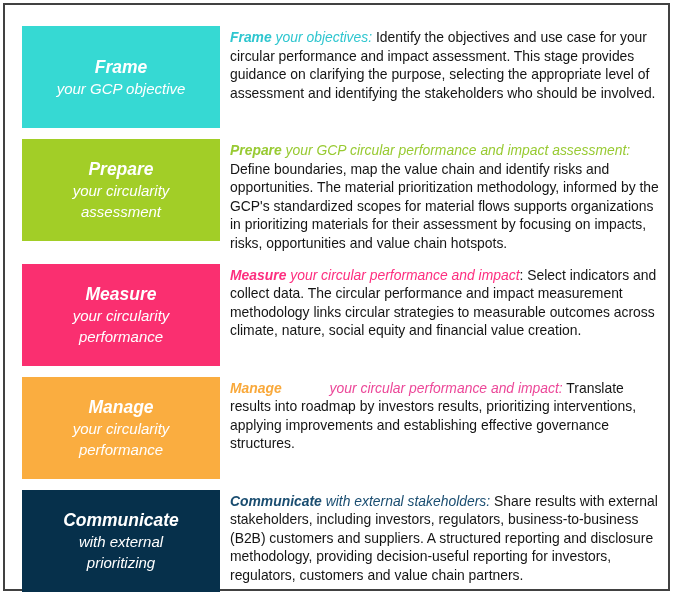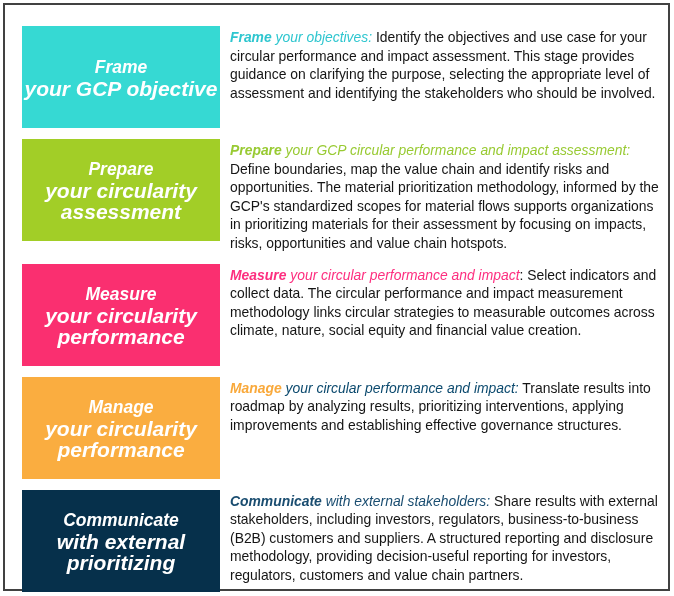--- a/index.html
+++ b/index.html
@@ -13,21 +13,21 @@
     border:2px solid #414141;pointer-events:none;
   }
   .content{position:absolute;top:26px;left:22px;}
   .row{display:flex;align-items:flex-start;margin-bottom:11px;}
   .step-box{
     width:198px;min-width:198px;height:102px;
     display:flex;flex-direction:column;justify-content:center;align-items:center;
     color:#ffffff;font-style:italic;text-align:center;
   }
   .box-title{font-weight:bold;font-size:17.5px;line-height:22px;}
-  .box-subtitle{font-size:21px;line-height:21px;white-space:pre-line;font-weight:bold;}
+  .box-subtitle{font-size:15px;line-height:21px;white-space:pre-line;}
   .step-text{
     margin:2px 0 0 10px;width:436px;
     font-size:13.9px;line-height:18.6px;color:#151515;
   }
   .lead{font-style:italic;text-align:center;}
   .lead-bold{font-style:italic;font-weight:bold;}
 </style>
 </head>
 <body>
 
@@ -60,21 +60,21 @@
       </div>
       <p class="step-text"><span class="lead-bold" style="color: rgb(253, 46, 127);">Measure</span><span class="lead" style="color: rgb(253, 46, 127);"> your circular performance and impact</span><span>: Select indicators and collect data. The circular performance and impact measurement methodology links circular strategies to measurable outcomes across climate, nature, social equity and financial value creation.</span></p>
     </div>
 
     <div class="row">
       <div class="step-box" style="background-color: rgb(250, 173, 64);">
         <div class="box-title">Manage</div>
         <div class="box-subtitle">your circularity
 performance</div>
       </div>
-      <p class="step-text"><span class="lead-bold" style="color: rgb(249, 169, 59);">Manage</span><span class="lead" style="color: #0c4a6e;"> your circular performance and impact:</span><span> Translate results into roadmap by analyzing results, prioritizing interventions, applying improvements and establishing effective governance structures.</span></p>
+      <p class="step-text"><span class="lead-bold" style="color: rgb(249, 169, 59);">Manage</span><span class="lead" style="color: #ec4899; padding-left: 44px;"> your circular performance and impact:</span><span> Translate results into roadmap by investors results, prioritizing interventions, applying improvements and establishing effective governance structures.</span></p>
     </div>
 
     <div class="row">
       <div class="step-box" style="background-color: rgb(6, 48, 75);">
         <div class="box-title">Communicate</div>
         <div class="box-subtitle">with external
 prioritizing</div>
       </div>
       <p class="step-text"><span class="lead-bold" style="color: rgb(26, 77, 112);">Communicate</span><span class="lead" style="color: rgb(26, 77, 112);"> with external stakeholders:</span><span> Share results with external stakeholders, including investors, regulators, business-to-business (B2B) customers and suppliers. A structured reporting and disclosure methodology, providing decision-useful reporting for investors, regulators, customers and value chain partners.</span></p>
     </div>

